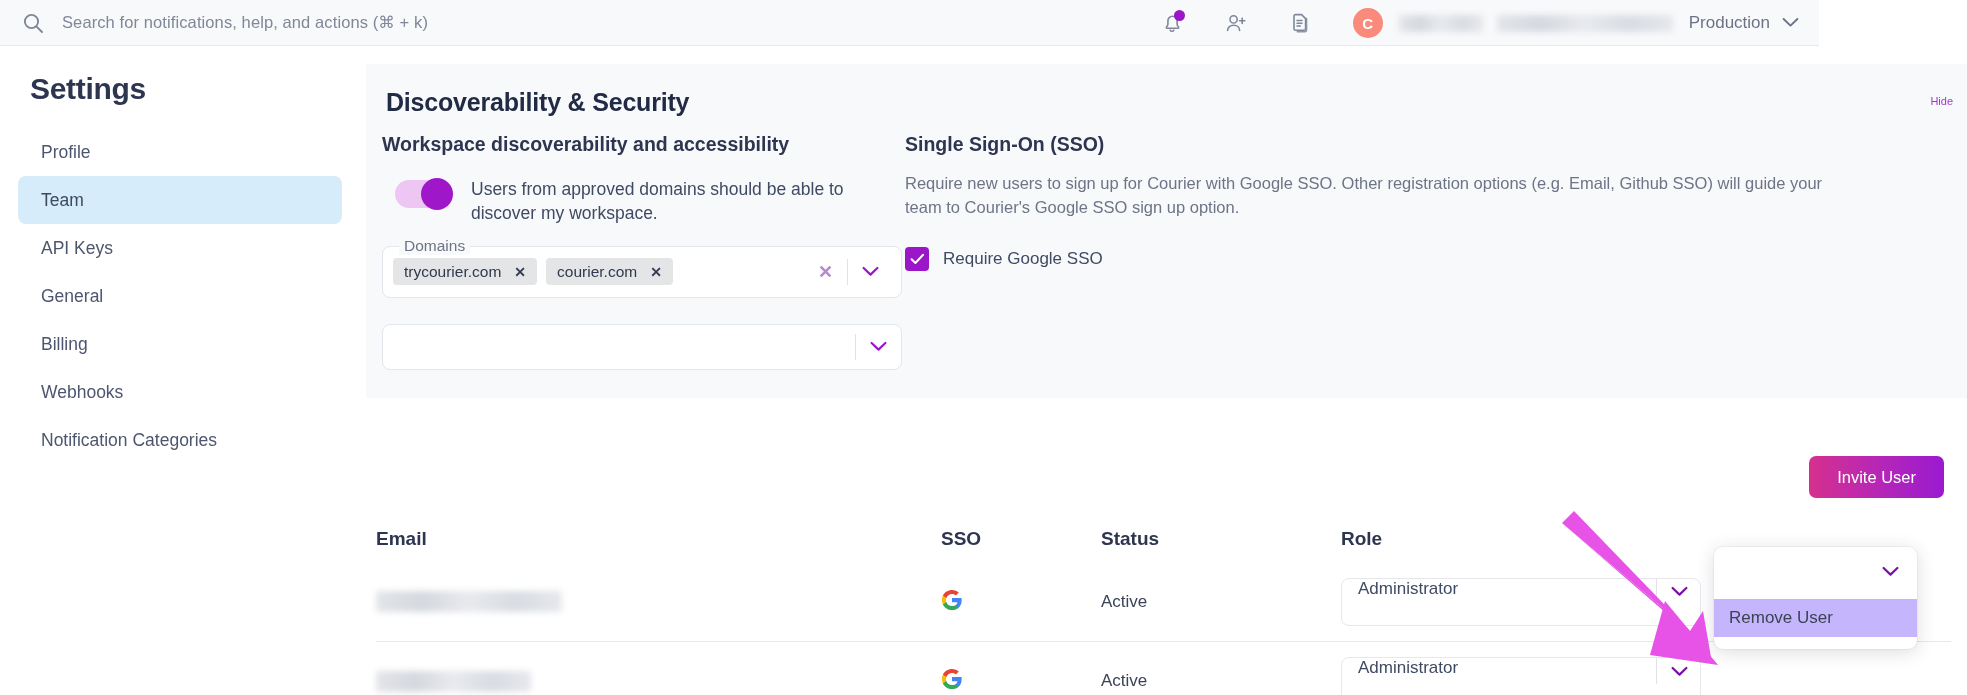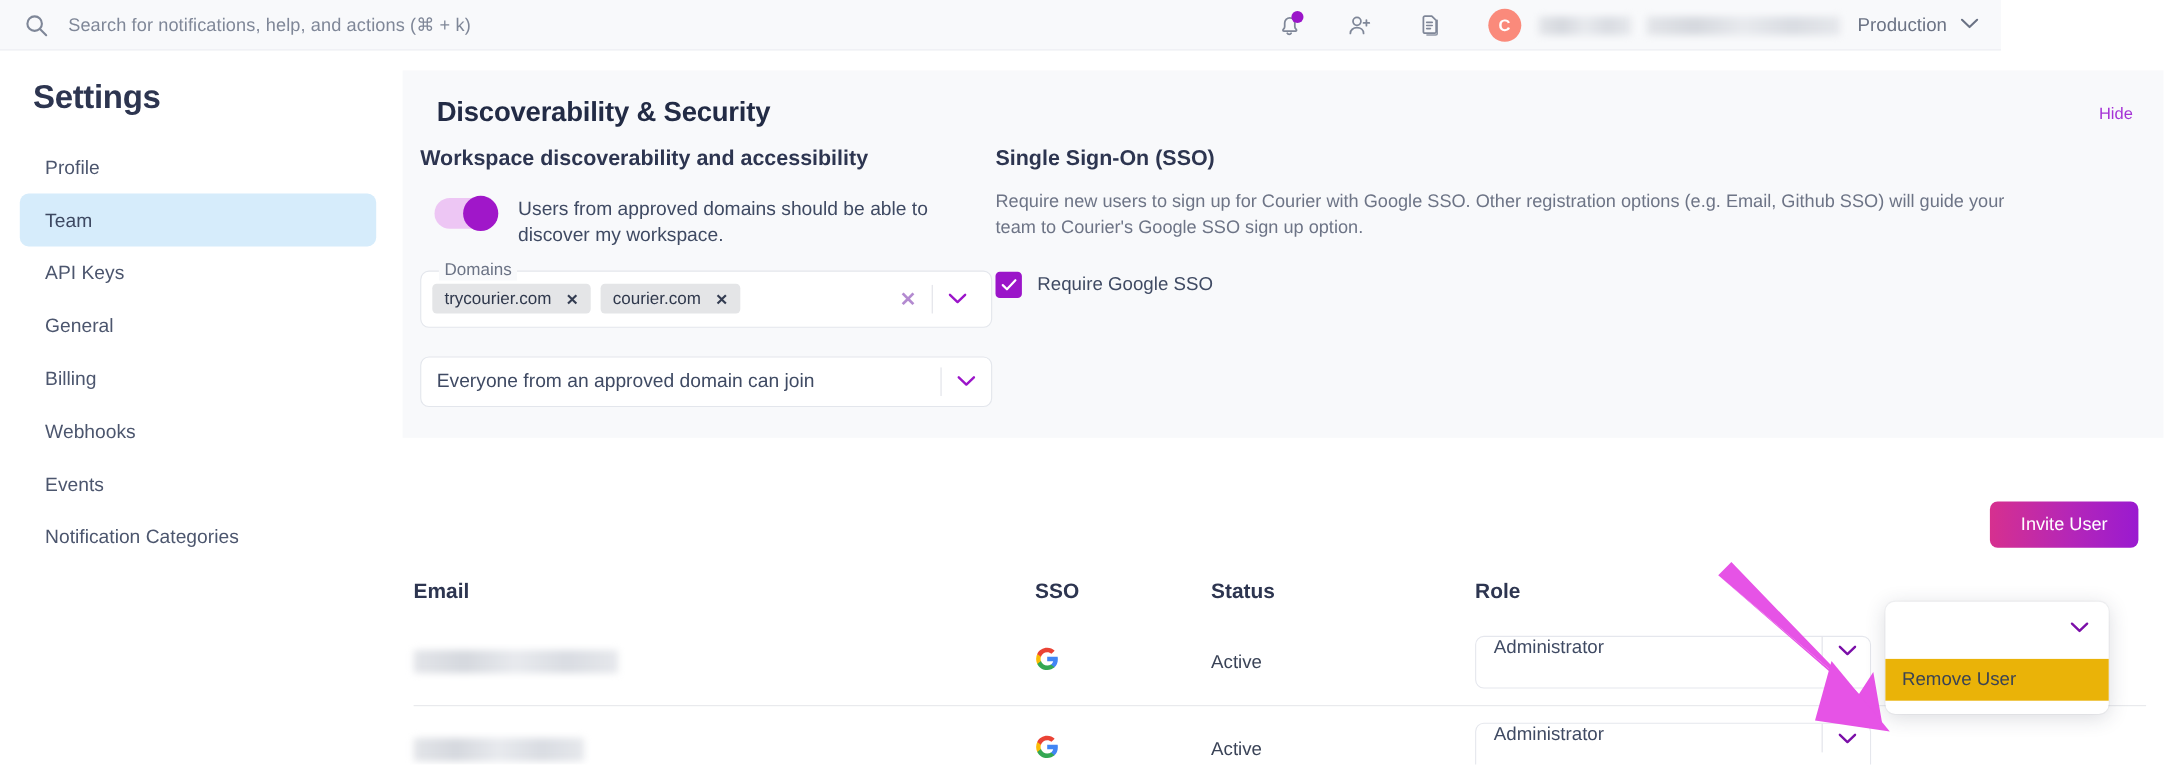--- a/index.html
+++ b/index.html
@@ -65,26 +65,26 @@
   .nav-item.active { background: #d6ecfb; color: #3d4861; }
 
   
   .main { position: absolute; left: 360px; top: 46px; width: 1607px; height: 649px; background: #fff; }
 
   .panel {
     position: absolute; left: 6px; top: 18px; width: 1601px; height: 334px;
     background: #f8f9fb;
   }
   .panel-title {
-    position: absolute; left: 31px; top: 24px;
+    position: absolute; left: 20px; top: 24px;
     font-size: 25px; font-weight: bold; color: #222b45; letter-spacing: -.2px; text-align: center;
   }
   .hide-link {
-    position: absolute; right: 28px; top: 31px;
-    font-size: 15px; color: #a533d6; cursor: pointer;
+    position: absolute; right: 14px; top: 31px;
+    font-size: 11px; color: #a533d6; cursor: pointer;
   }
   .col-left { position: absolute; left: 16px; top: 69px; width: 520px; }
   .col-right { position: absolute; left: 539px; top: 69px; width: 960px; }
 
   .sub-title { font-size: 19.5px; font-weight: bold; color: #2d3550; }
   .toggle-row { display: flex; align-items: flex-start; margin-top: 22px; }
   .toggle {
     width: 56px; height: 28px; border-radius: 14px; background: #edc6f4;
     position: relative; flex: 0 0 auto; margin-left: 13px; margin-top: 2px; cursor: pointer;
   }
@@ -164,21 +164,21 @@
   
   .menu {
     position: absolute; left: 1714px; top: 547px; width: 203px;
     background: #fff; border-radius: 9px;
     box-shadow: 0 3px 18px rgba(40,45,70,.17), 0 0 0 1px rgba(40,45,70,.04);
     padding: 52px 0 12px 0; z-index: 20;
   }
   .menu-chev { position: absolute; right: 18px; top: 16px; }
   .menu-item { height: 38px; display: flex; align-items: center; padding-left: 15px;
     font-size: 17px; color: #3b4353; cursor: pointer; }
-  .menu-item.hl { background: #eab308; }
+  .menu-item.hl { background: #c4b5fd; }
 
   
   .arrow { position: absolute; left: 1540px; top: 505px; z-index: 30; pointer-events: none; }
 </style>
 </head>
 <body>
 
 <div class="app">
 
   <div class="topbar">
@@ -245,23 +245,20 @@
       <div class="nav-item">
         <span>General</span>
       </div>
       <div class="nav-item">
         <span>Billing</span>
       </div>
       <div class="nav-item">
         <span>Webhooks</span>
       </div>
       <div class="nav-item">
-        <span>Events</span>
-      </div>
-      <div class="nav-item">
         <span>Notification Categories</span>
       </div>
     </div>
   </div>
 
   <div class="main">
 
     <div class="panel">
       <div class="panel-title">Discoverability &amp; Security</div>
       <div class="hide-link">Hide</div>
@@ -291,21 +288,20 @@
             <span class="divider-v"></span>
             <span class="chev-purple">
               <svg width="17" height="11" viewBox="0 0 17 11" fill="none">
                 <path d="M1.6 2 8.5 8.6 15.4 2" stroke="#9b15c9" stroke-width="2.2" stroke-linecap="round" stroke-linejoin="round"></path>
               </svg>
             </span>
           </span>
         </div>
 
         <div class="select-box">
-          <span class="select-value">Everyone from an approved domain can join</span>
           <span class="role-actions">
             <span class="divider-v"></span>
             <span class="chev-purple">
               <svg width="17" height="11" viewBox="0 0 17 11" fill="none">
                 <path d="M1.6 2 8.5 8.6 15.4 2" stroke="#9b15c9" stroke-width="2.2" stroke-linecap="round" stroke-linejoin="round"></path>
               </svg>
             </span>
           </span>
         </div>
       </div>

